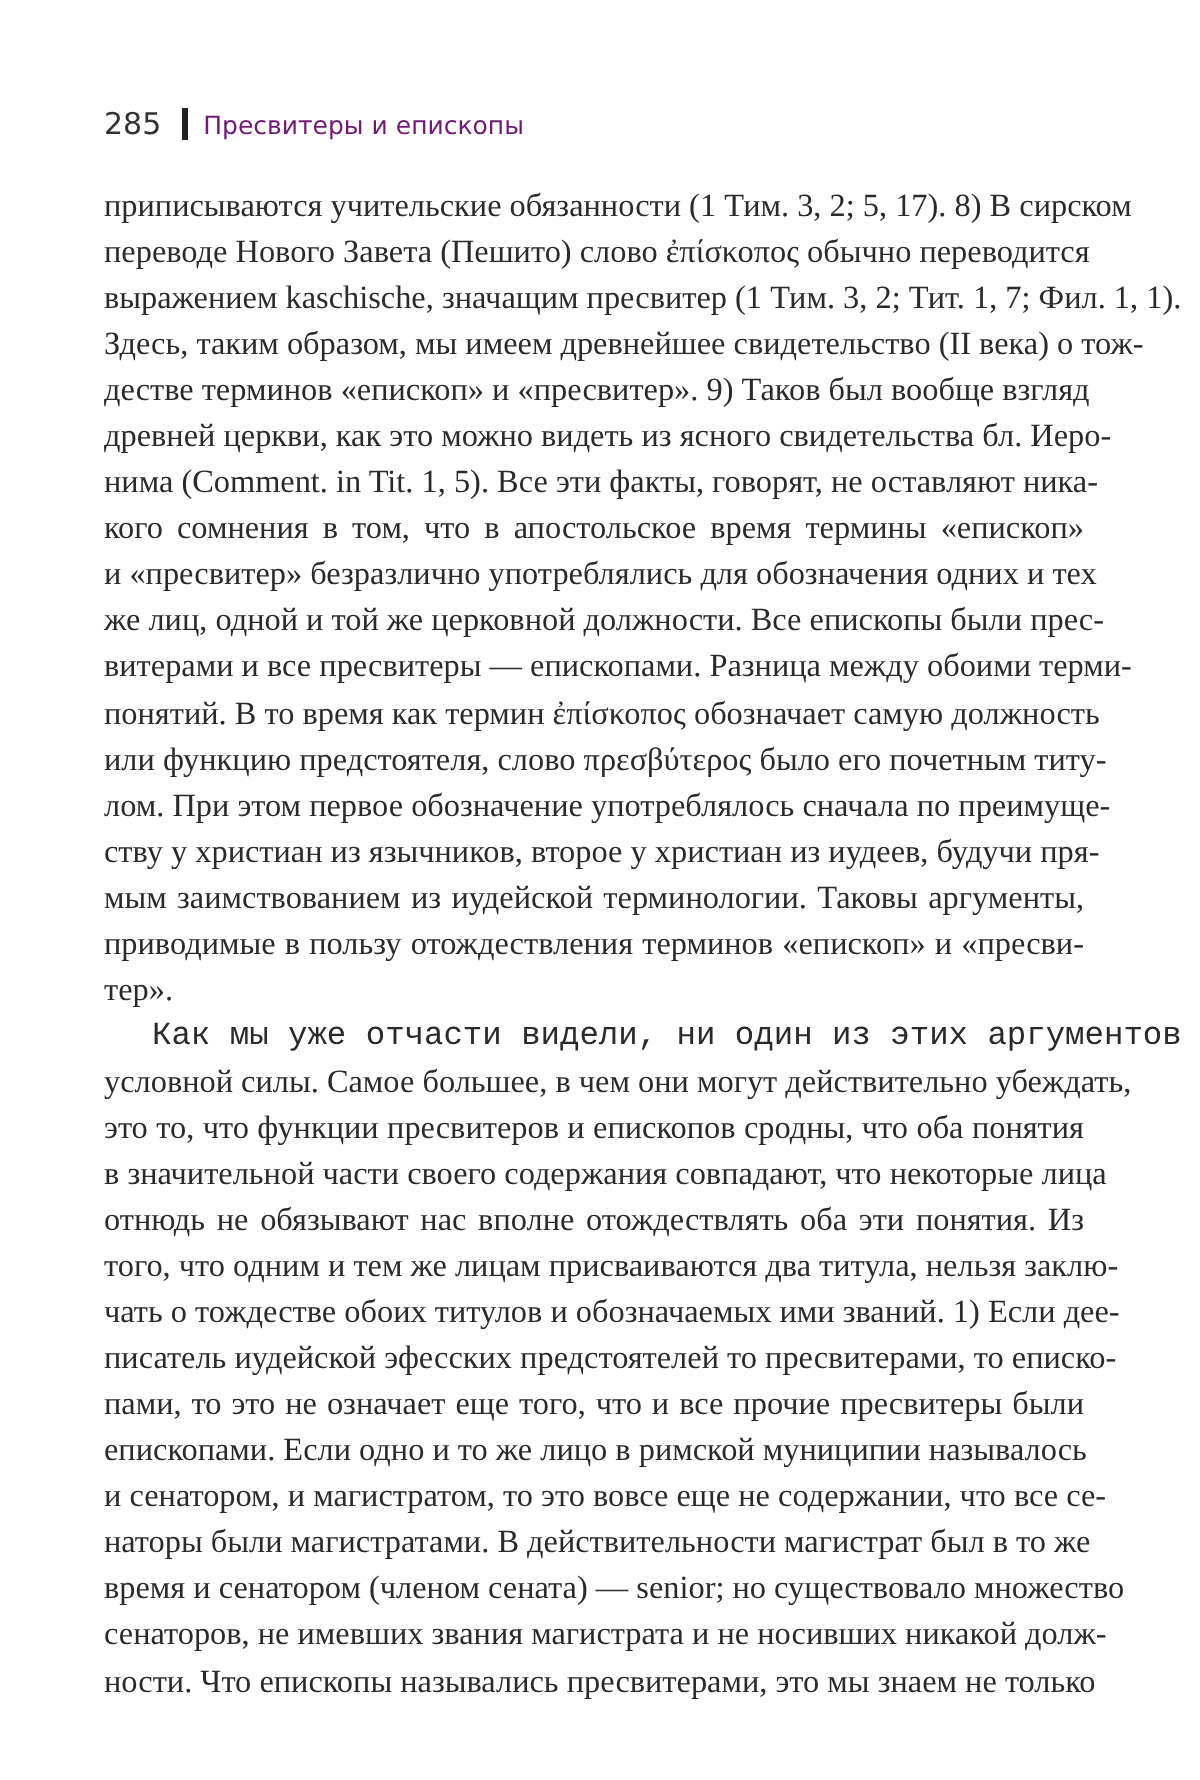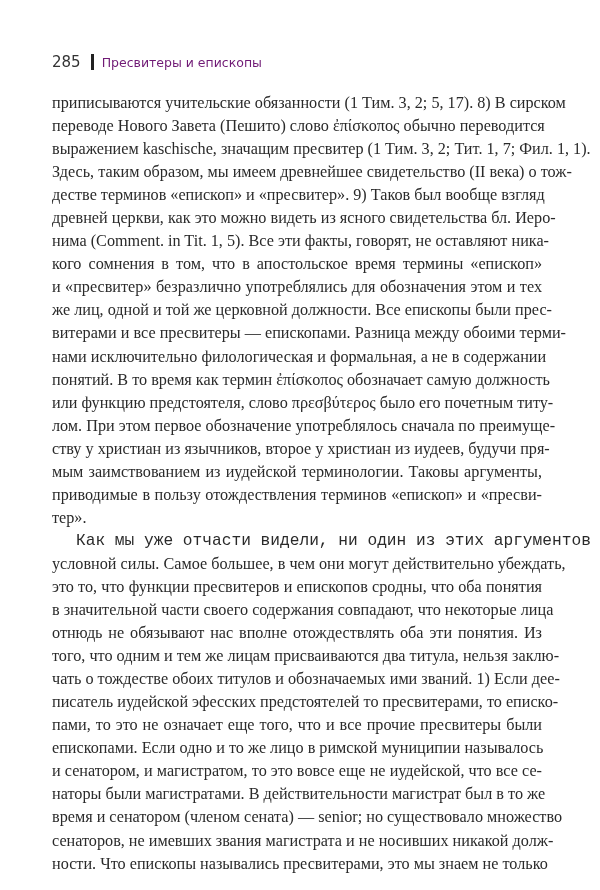--- a/index.html
+++ b/index.html
@@ -77,42 +77,41 @@
 <div class="body-text" id="body-text">
     <div>
       <span class="line">приписываются учительские обязанности (1 Тим. 3, 2; 5, 17). 8) В сирском</span>
       <span class="line">переводе Нового Завета (Пешито) слово ἐπίσκοπος обычно переводится</span>
       <span class="line">выражением kaschische, значащим пресвитер (1 Тим. 3, 2; Тит. 1, 7; Фил. 1, 1).</span>
       <span class="line">Здесь, таким образом, мы имеем древнейшее свидетельство (II века) о тож-</span>
       <span class="line">дестве терминов «епископ» и «пресвитер». 9) Таков был вообще взгляд</span>
       <span class="line">древней церкви, как это можно видеть из ясного свидетельства бл. Иеро-</span>
       <span class="line">нима (Comment. in Tit. 1, 5). Все эти факты, говорят, не оставляют ника-</span>
       <span class="line">кого сомнения в том, что в апостольское время термины «епископ»</span>
-      <span class="line">и «пресвитер» безразлично употреблялись для обозначения этом и тех</span>
+      <span class="line">и «пресвитер» безразлично употреблялись для обозначения одних и тех</span>
       <span class="line">же лиц, одной и той же церковной должности. Все епископы были прес-</span>
       <span class="line">витерами и все пресвитеры — епископами. Разница между обоими терми-</span>
-      <span class="line">нами исключительно филологическая и формальная, а не в содержании</span>
       <span class="line">понятий. В то время как термин ἐπίσκοπος обозначает самую должность</span>
       <span class="line">или функцию предстоятеля, слово πρεσβύτερος было его почетным титу-</span>
       <span class="line">лом. При этом первое обозначение употреблялось сначала по преимуще-</span>
       <span class="line">ству у христиан из язычников, второе у христиан из иудеев, будучи пря-</span>
       <span class="line">мым заимствованием из иудейской терминологии. Таковы аргументы,</span>
       <span class="line">приводимые в пользу отождествления терминов «епископ» и «пресви-</span>
       <span class="line last">тер».</span>
     </div>
     <div>
       <span class="line indent">Как мы уже отчасти видели, ни один из этих аргументов не имеет без-</span>
       <span class="line">условной силы. Самое большее, в чем они могут действительно убеждать,</span>
       <span class="line">это то, что функции пресвитеров и епископов сродны, что оба понятия</span>
       <span class="line">в значительной части своего содержания совпадают, что некоторые лица</span>
       <span class="line">отнюдь не обязывают нас вполне отождествлять оба эти понятия. Из</span>
       <span class="line">того, что одним и тем же лицам присваиваются два титула, нельзя заклю-</span>
       <span class="line">чать о тождестве обоих титулов и обозначаемых ими званий. 1) Если дее-</span>
       <span class="line">писатель иудейской эфесских предстоятелей то пресвитерами, то еписко-</span>
       <span class="line">пами, то это не означает еще того, что и все прочие пресвитеры были</span>
       <span class="line">епископами. Если одно и то же лицо в римской муниципии называлось</span>
-      <span class="line">и сенатором, и магистратом, то это вовсе еще не иудейской, что все се-</span>
+      <span class="line">и сенатором, и магистратом, то это вовсе еще не содержании, что все се-</span>
       <span class="line">наторы были магистратами. В действительности магистрат был в то же</span>
       <span class="line">время и сенатором (членом сената) — senior; но существовало множество</span>
       <span class="line">сенаторов, не имевших звания магистрата и не носивших никакой долж-</span>
       <span class="line">ности. Что епископы назывались пресвитерами, это мы знаем не только</span>
     </div>
   </div>
 
 </body></html>

